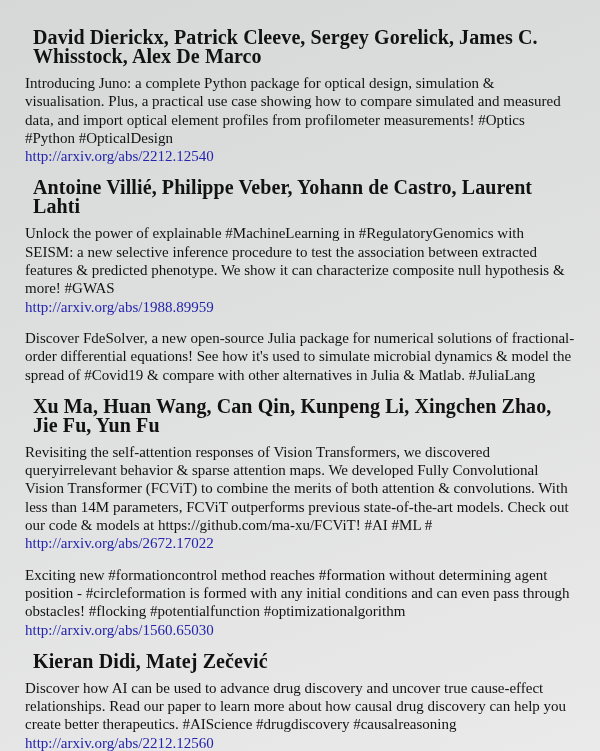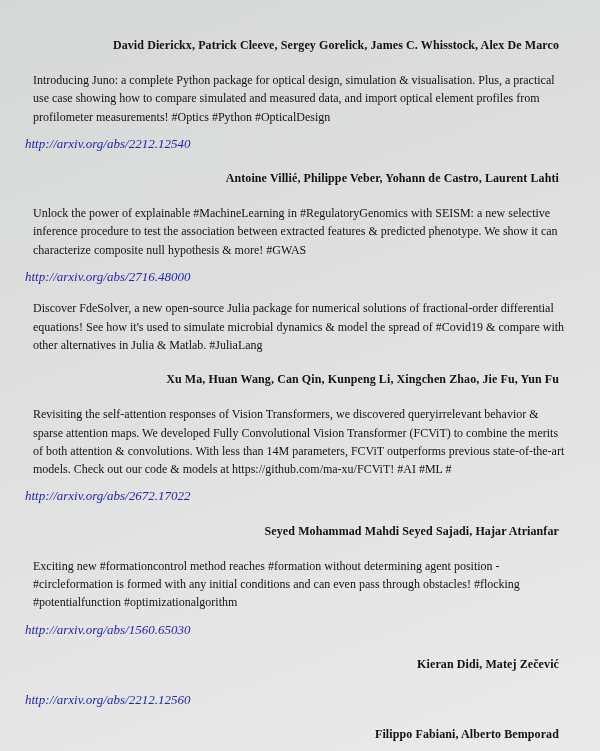--- a/index.html
+++ b/index.html
@@ -19,77 +19,75 @@
     -webkit-font-smoothing:antialiased;
   }
   .feed{
     padding:20px 25px 0 25px;
     width:600px;
   }
   .post{
     margin:0 0 13px 0;
   }
   .post h2{
-    margin:16px;
-    font-size:12px;
+    margin:8px;
+    font-size:20px;
     line-height:19px;
     font-weight:bold;
     letter-spacing:0.1px;
-    text-align:right;
   }
   .post p{
-    margin:8px;
-    font-size:12px;
+    margin:0;
+    font-size:15px;
     line-height:18.3px;
   }
   .post a{
     display:inline-block;
     color:var(--link);
     text-decoration:none;
-    font-size:13px;
+    font-size:15px;
     line-height:18.3px;
     cursor:pointer;
-    font-style:italic;
   }
 </style>
 </head>
 <body>
 
 <div class="feed">
 
   <div class="post">
     <h2>David Dierickx, Patrick Cleeve, Sergey Gorelick, James C. Whisstock, Alex De Marco</h2>
     <p>Introducing Juno: a complete Python package for optical design, simulation &amp; visualisation. Plus, a practical use case showing how to compare simulated and measured data, and import optical element profiles from profilometer measurements! #Optics #Python #OpticalDesign</p>
     <a href="#">http://arxiv.org/abs/2212.12540</a>
   </div>
 
   <div class="post">
     <h2>Antoine Villié, Philippe Veber, Yohann de Castro, Laurent Lahti</h2>
     <p>Unlock the power of explainable #MachineLearning in #RegulatoryGenomics with SEISM: a new selective inference procedure to test the association between extracted features &amp; predicted phenotype. We show it can characterize composite null hypothesis &amp; more! #GWAS</p>
-    <a href="#">http://arxiv.org/abs/2716.48000</a>
+    <a href="#">http://arxiv.org/abs/1988.89959</a>
   </div>
 
   <div class="post">
     <p>Discover FdeSolver, a new open-source Julia package for numerical solutions of fractional-order differential equations! See how it's used to simulate microbial dynamics &amp; model the spread of #Covid19 &amp; compare with other alternatives in Julia &amp; Matlab. #JuliaLang</p>
   </div>
 
   <div class="post">
     <h2>Xu Ma, Huan Wang, Can Qin, Kunpeng Li, Xingchen Zhao, Jie Fu, Yun Fu</h2>
     <p>Revisiting the self-attention responses of Vision Transformers, we discovered queryirrelevant behavior &amp; sparse attention maps. We developed Fully Convolutional Vision Transformer (FCViT) to combine the merits of both attention &amp; convolutions. With less than 14M parameters, FCViT outperforms previous state-of-the-art models. Check out our code &amp; models at https://github.com/ma-xu/FCViT! #AI #ML #</p>
     <a href="#">http://arxiv.org/abs/2672.17022</a>
   </div>
 
   <div class="post">
-    <h2>Seyed Mohammad Mahdi Seyed Sajadi, Hajar Atrianfar</h2>
     <p>Exciting new #formationcontrol method reaches #formation without determining agent position - #circleformation is formed with any initial conditions and can even pass through obstacles! #flocking #potentialfunction #optimizationalgorithm</p>
     <a href="#">http://arxiv.org/abs/1560.65030</a>
   </div>
 
   <div class="post">
     <h2>Kieran Didi, Matej Zečević</h2>
+    <p>Discover how AI can be used to advance drug discovery and uncover true cause-effect relationships. Read our paper to learn more about how causal drug discovery can help you create better therapeutics. #AIScience #drugdiscovery #causalreasoning</p>
     <a href="#">http://arxiv.org/abs/2212.12560</a>
   </div>
 
   <div class="post">
     <h2>Filippo Fabiani, Alberto Bemporad</h2>
 
   </div>
 
 </div>
 

